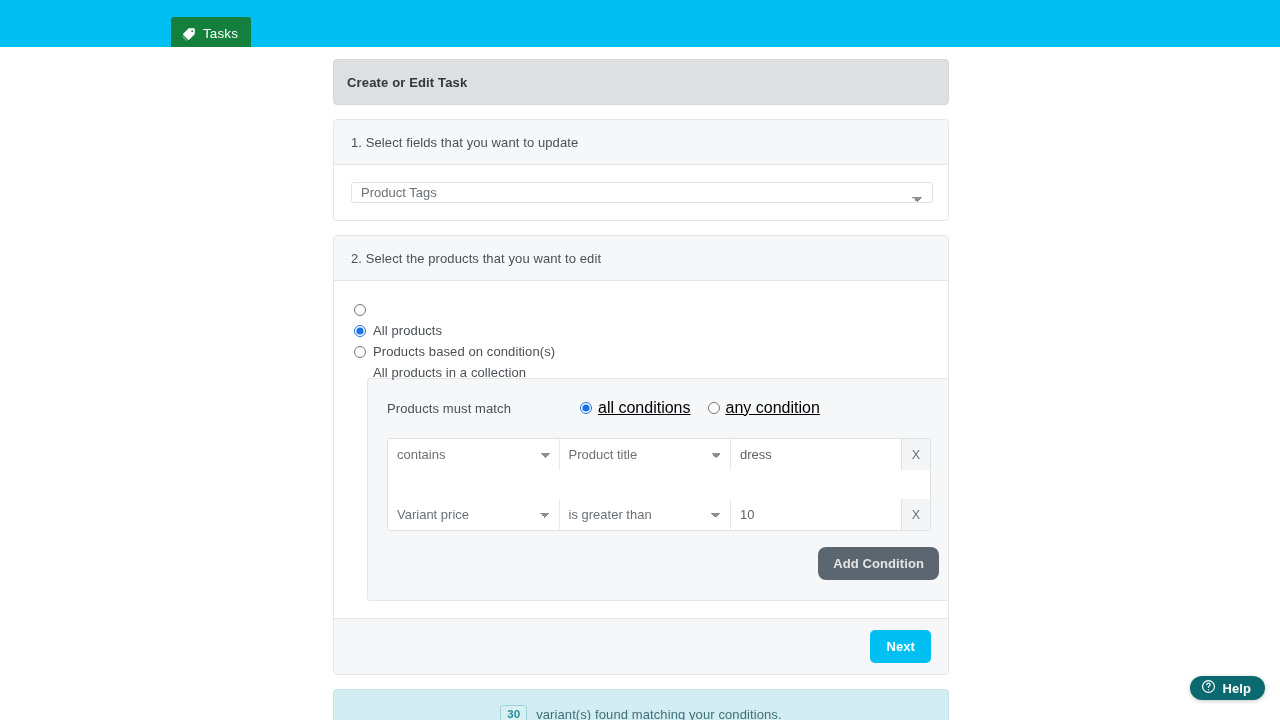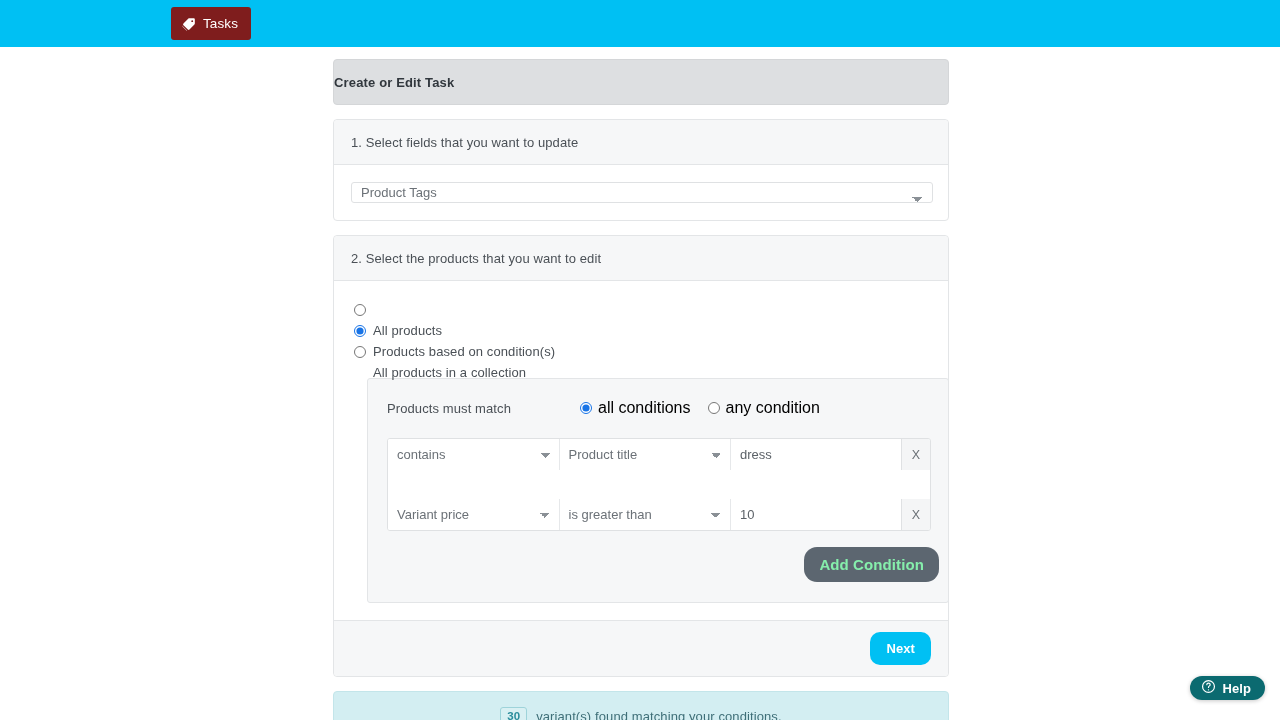--- a/index.html
+++ b/index.html
@@ -14,24 +14,24 @@
   }
 
   
   .topbar {
     position: absolute; top: 0; left: 0;
     width: 1280px; height: 47px;
     background: #00c0f3;
   }
   .topbar-tab {
     position: absolute;
-    left: 171px; top: 7px;
+    left: 171px; top: 17px;
     height: 33px;
     padding: 0 13px 0 11px;
-    background: #7f1d1d;
+    background: #15803d;
     border-radius: 3px;
     display: flex; align-items: center; gap: 7px;
     cursor: pointer;
   }
   .topbar-tab .tag-icon { display: flex; align-items: center; }
   .topbar-tab .tab-label {
     color: #ffffff;
     font-size: 13.5px;
     letter-spacing: .1px;
   }
@@ -53,21 +53,21 @@
   .card {
     background: #ffffff;
     border: 1px solid #e3e5e7;
     border-radius: 4px;
     margin-bottom: 14px;
   }
   .card-title-bar {
     background: #dddfe1;
     border: 1px solid #d4d6d8;
     border-radius: 4px;
-    padding: 13px 0;
+    padding: 13px 13px;
     margin-top: 12px;
     margin-bottom: 14px;
   }
   .card-title-bar .t {
     font-size: 13px;
     font-weight: bold;
     color: #31373d;
     letter-spacing: .15px;
   }
   .card-header {
@@ -160,21 +160,21 @@
     display: flex; align-items: center;
     margin-bottom: 21px;
   }
   .must-match-row .mm-label {
     font-size: 13px;
     color: #4a5056;
     width: 193px;
     letter-spacing: .1px;
   }
   .mm-radios { display: flex; align-items: center; gap: 17px; }
-  .mm-radios .one { display: flex; align-items: center; gap: 6px; }
+  .mm-radios .one { display: flex; align-items: center; gap: 6px; text-decoration: underline; }
 
   .cond-rows {
     border: 1px solid #dfe1e3;
     border-radius: 3px;
     background: #ffffff;
     width: 544px;
     overflow: hidden;
   }
   .cond-row {
     display: flex;
@@ -221,36 +221,36 @@
     display: flex; align-items: center; justify-content: center;
   }
 
   .add-cond-wrap {
     display: flex; justify-content: flex-end;
     margin-top: 16px;
     padding-right: 1px;
   }
   .btn-add-cond {
     background: #5c6670;
-    color: #86efac;
-    border: none;
-    border-radius: 13px;
+    color: #e5e5e5;
+    border: none;
+    border-radius: 8px;
     font-family: "Liberation Sans", sans-serif;
-    font-size: 15px;
+    font-size: 13px;
     font-weight: bold;
     padding: 9px 15px;
     cursor: pointer;
     letter-spacing: .1px;
   }
 
   .btn-next {
     background: #00c0f3;
     color: #ffffff;
     border: none;
-    border-radius: 10px;
+    border-radius: 5px;
     font-family: "Liberation Sans", sans-serif;
     font-size: 13px;
     font-weight: bold;
     padding: 9px 16px;
     cursor: pointer;
     letter-spacing: .1px;
   }
 
   
   .notice {

